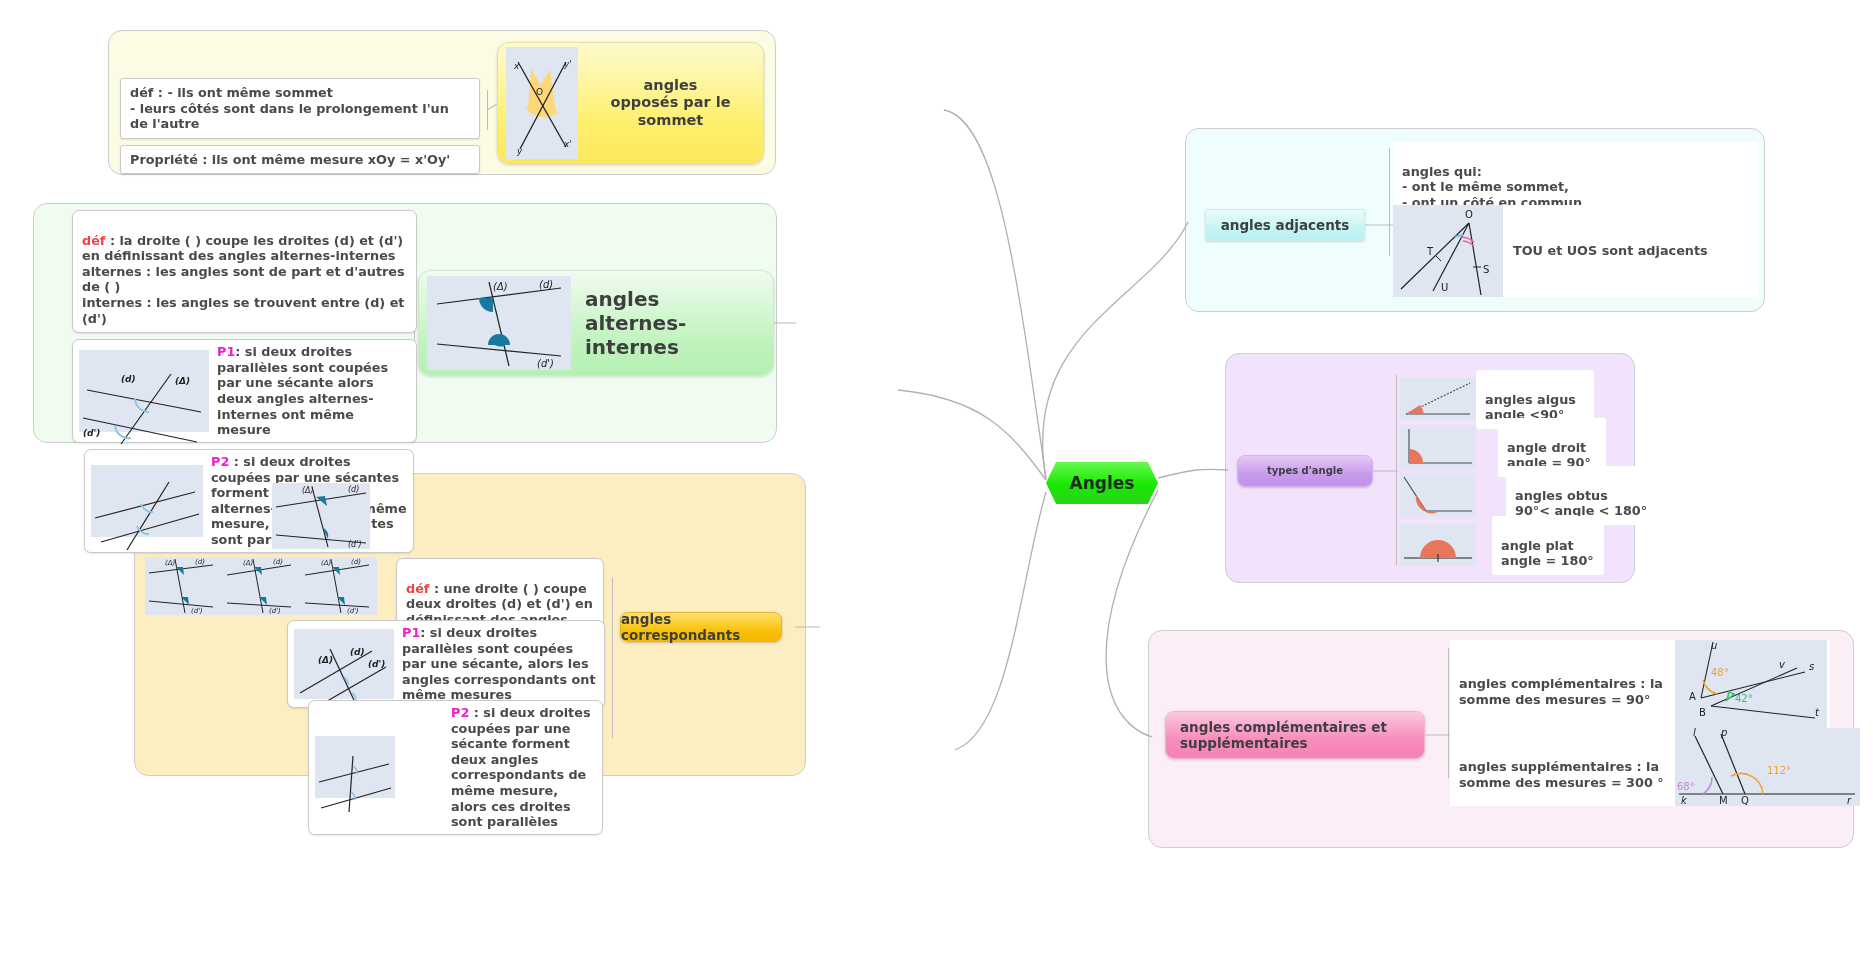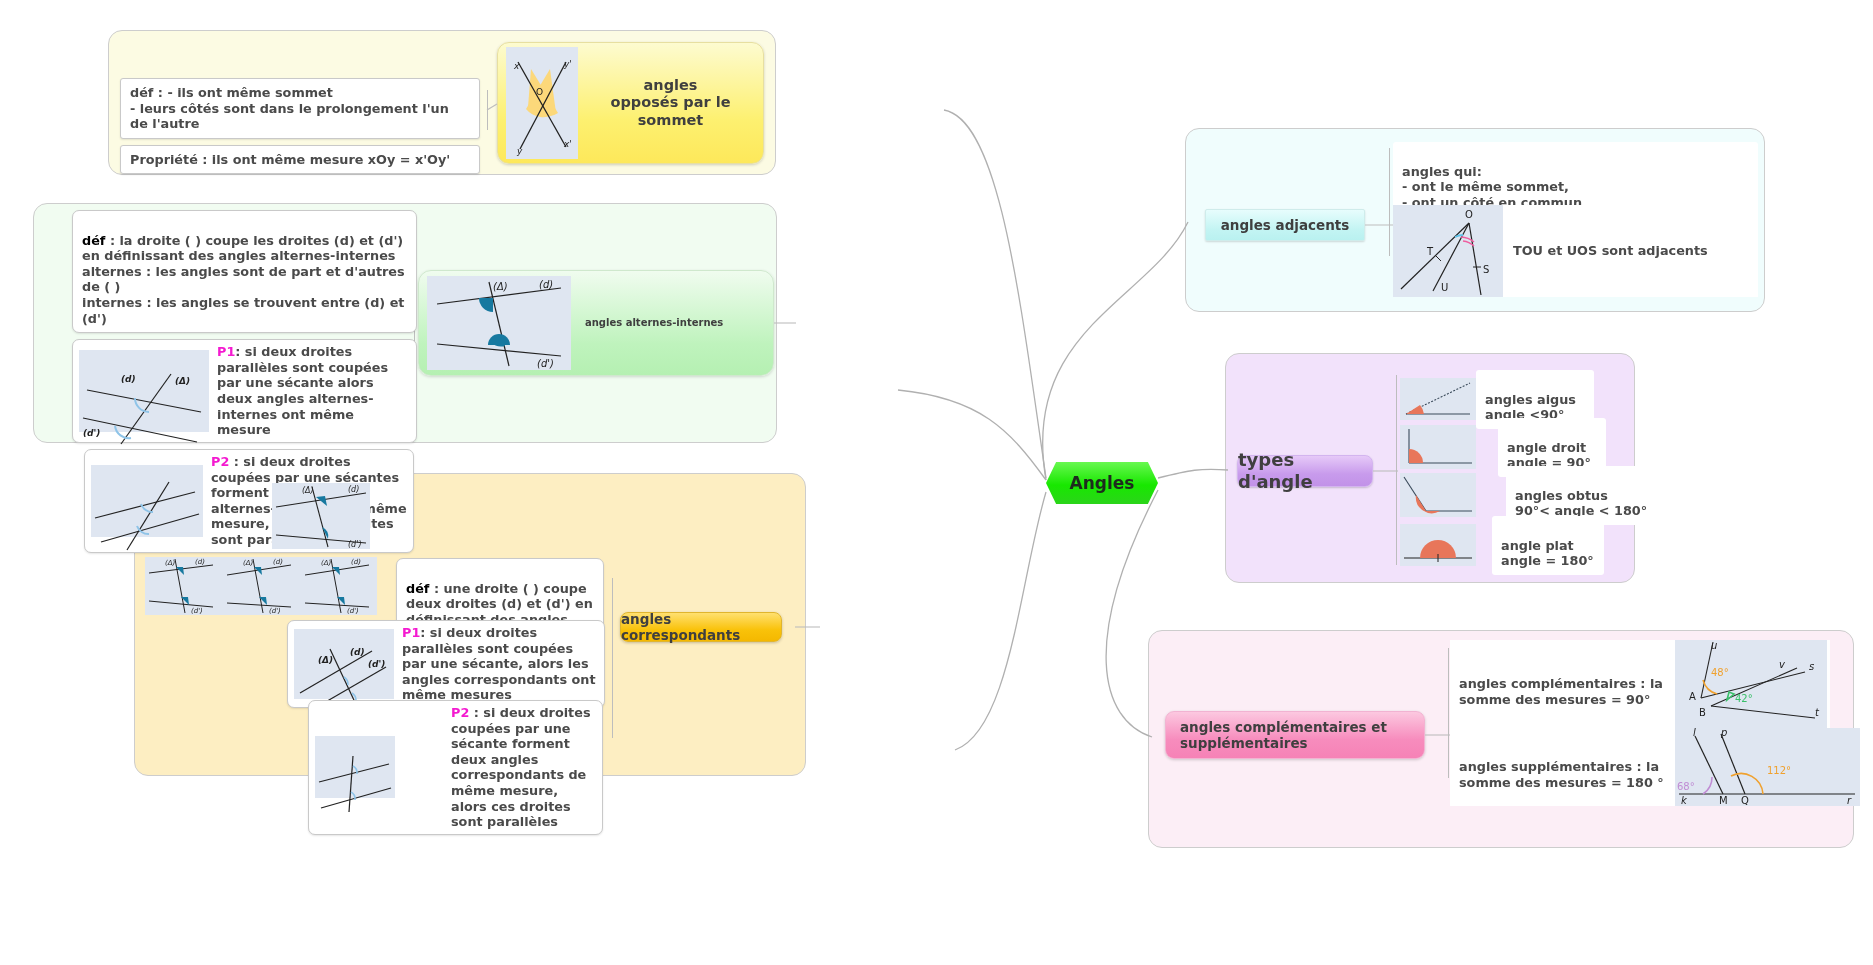--- a/index.html
+++ b/index.html
@@ -53,21 +53,21 @@
     border-radius: 7px;
     padding: 6px 9px;
     font-size: 12.8px;
     font-weight: bold;
     color: #4a4a4a;
     line-height: 1.22;
     white-space: pre-line;
     box-shadow: 0 1px 2px rgba(0,0,0,.10);
   }
   .card.flat { border-radius: 3px; }
-  .tag-def { color: #000000; }
+  .tag-def { color: #ef4444; }
   .tag-p { color: #f41ad0; }
 
   .figbox {
     background: #dfe6f1;
     display: inline-block;
     vertical-align: middle;
   }
 
   
   .shell {
@@ -279,21 +279,21 @@
         <line x1="10" y1="68" x2="134" y2="80" stroke="#222" stroke-width="1.2"></line>
         <line x1="62" y1="6" x2="82" y2="90" stroke="#222" stroke-width="1.2"></line>
         <path d="M52 22 a14 14 0 0 0 14 14 L66 22 Z" fill="#1779a0"></path>
         <path d="M78 70 a14 14 0 0 1 -14 -4 L76 66 Z" fill="#1779a0"></path>
         <circle cx="72" cy="69" r="11" fill="#1779a0" clip-path="inset(0 0 50% 0)"></circle>
         <text x="66" y="14" font-size="10" font-style="italic" fill="#222">(Δ)</text>
         <text x="112" y="12" font-size="10" font-style="italic" fill="#222">(d)</text>
         <text x="110" y="91" font-size="10" font-style="italic" fill="#222">(d')</text>
       </svg>
     </div>
-    <div class="node-label" style="font-size:10px;">angles alternes-internes</div>
+    <div class="node-label" style="font-size:20px;">angles alternes-internes</div>
   </div>
 
   <div class="shell" id="b-correspondants-shell"></div>
 
   <div class="figbox" style="position:absolute; left:272px; top:483px; width:98px; height:66px; z-index:3;">
     <svg width="98" height="66" viewBox="0 0 98 66">
       <line x1="4" y1="24" x2="94" y2="10" stroke="#222" stroke-width="1.1"></line>
       <line x1="4" y1="52" x2="94" y2="60" stroke="#222" stroke-width="1.1"></line>
       <line x1="40" y1="4" x2="56" y2="64" stroke="#222" stroke-width="1.1"></line>
       <path d="M44 14 l9 -1 l2 10 Z" fill="#1779a0"></path>
@@ -411,21 +411,21 @@
       </svg>
     </div>
     <div class="node-label" style="font-size:12.8px; color:#4a4a4a;">TOU et UOS sont adjacents</div>
   </div>
 
   <div class="connector" style="left:1389px; top:148px; height:108px;"></div>
 
   <div class="shell" id="b-types-shell"></div>
 
   <div id="b-types-node">
-    <div class="node-label" style="font-size:18px;">types d'angle</div>
+    <div class="node-label" style="font-size:10px;">types d'angle</div>
   </div>
 
   <div class="connector" style="left:1396px; top:375px; height:190px;"></div>
 
   <div class="row" style="position:absolute; left:1400px; top:370px; z-index:3;">
     <div class="figbox" style="width:76px;height:42px;">
       <svg width="76" height="42" viewBox="0 0 76 42">
         <line x1="6" y1="36" x2="70" y2="36" stroke="#3a4a5a" stroke-width="1.1"></line>
         <line x1="6" y1="36" x2="70" y2="5" stroke="#3a4a5a" stroke-width="1.1" stroke-dasharray="2 1.5"></line>
         <path d="M6 36 L24 36 A18 18 0 0 0 20 27 Z" fill="#e8765a"></path>
@@ -507,21 +507,21 @@
         <text x="134" y="30" font-size="10" font-style="italic" fill="#222">s</text>
         <text x="14" y="60" font-size="10" fill="#222">A</text>
         <text x="24" y="76" font-size="10" fill="#222">B</text>
         <text x="140" y="76" font-size="10" font-style="italic" fill="#222">t</text>
       </svg>
     </div>
   </div>
 
   <div class="row" style="position:absolute; left:1450px; top:728px; width:410px; background:#fff; z-index:3;">
     <div class="card flat" style="border:none; box-shadow:none; width:225px;">
-      <span>angles supplémentaires : la somme des mesures = 180 °</span>
+      <span>angles supplémentaires : la somme des mesures = 300 °</span>
     </div>
     <div class="figbox" style="width:185px;height:78px;">
       <svg width="185" height="78" viewBox="0 0 185 78">
         <line x1="4" y1="66" x2="180" y2="66" stroke="#222" stroke-width="1.2"></line>
         <line x1="20" y1="8" x2="48" y2="66" stroke="#222" stroke-width="1.2"></line>
         <line x1="46" y1="6" x2="70" y2="66" stroke="#222" stroke-width="1.2"></line>
         <path d="M28 66 a20 20 0 0 0 9 -17" fill="none" stroke="#c08cd4" stroke-width="1.6"></path>
         <path d="M56 48 a22 22 0 0 1 32 18" fill="none" stroke="#f0a12e" stroke-width="1.6"></path>
         <text x="18" y="8" font-size="10" font-style="italic" fill="#222">l</text>
         <text x="46" y="8" font-size="10" font-style="italic" fill="#222">p</text>

